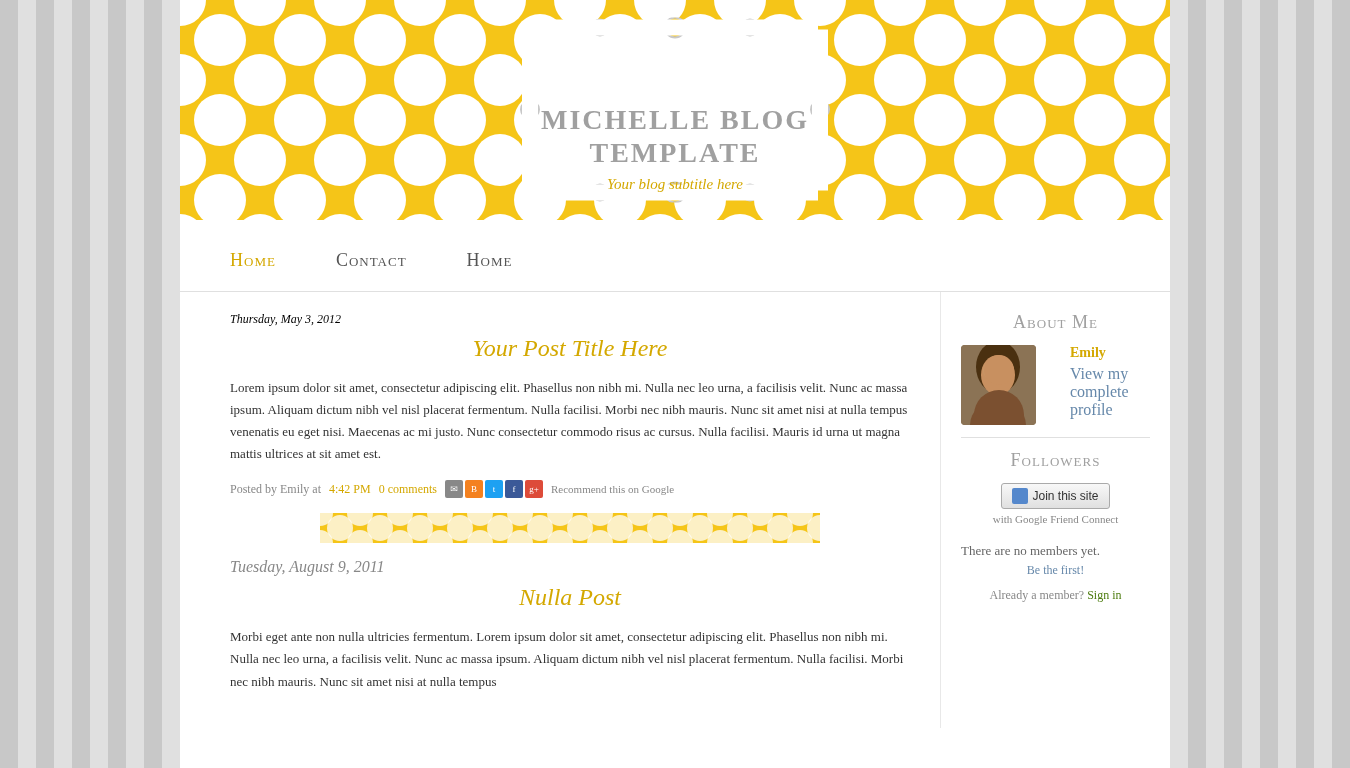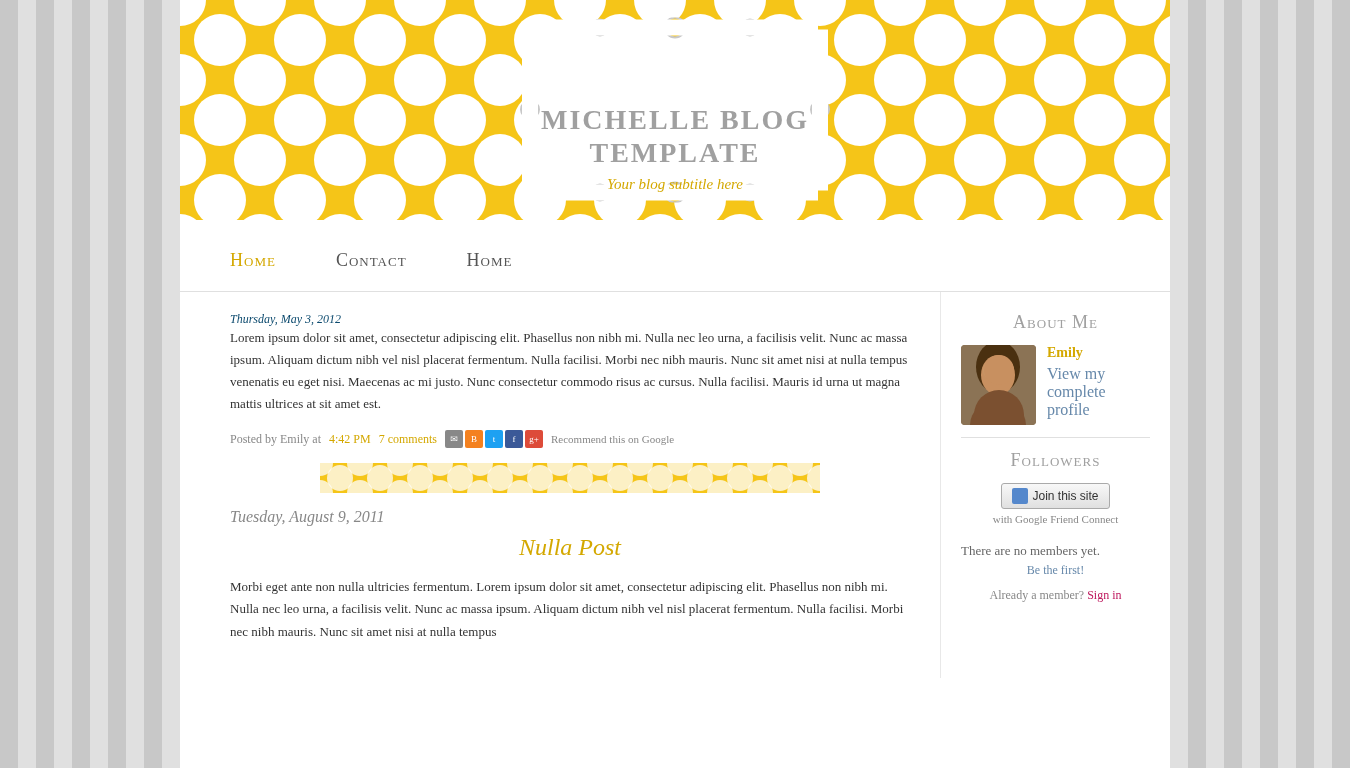--- a/index.html
+++ b/index.html
@@ -103,21 +103,22 @@
     .sidebar {
       width: 230px;
       flex-shrink: 0;
       padding: 20px 20px;
       border-left: 1px solid #e8e8e8;
     }
 
     
     .post-date {
       font-size: 12px;
-      color: #0c4a6e;
+      color: #000000;
+      margin-bottom: 8px;
       font-style: italic;
     }
 
     
     .post-title {
       font-size: 24px;
       color: #d4a800;
       font-style: italic;
       text-align: center;
       margin-bottom: 15px;
@@ -235,21 +236,21 @@
       transform: translateX(-50%);
       width: 50px;
       height: 35px;
       background: #7B5030;
       border-radius: 30px 30px 0 0;
     }
 
     .about-me-row {
       display: flex;
       align-items: flex-start;
-      gap: 1px;
+      gap: 24px;
       width: 100%;
       margin-bottom: 8px;
     }
 
     .about-me-text {
       flex: 1;
     }
 
     .emily-name {
       color: #d4a800;
@@ -320,21 +321,21 @@
     }
 
     .already-member {
       font-size: 12px;
       color: #888;
       margin-top: 10px;
       text-align: center;
     }
 
     .sign-in-link {
-      color: #be185d;
+      color: #4d7c0f;
       cursor: pointer;
     }
 
     .recommend-text {
       font-size: 11px;
       color: #888;
     }
   </style>
 </head>
 <body>
@@ -395,25 +396,26 @@
     <a class="nav-item">Contact</a>
     <a class="nav-item">Home</a>
   </nav>
 
   <div class="main-layout">
 
     <div class="content-area">
 
       <div>
         <div class="post-date">Thursday, May 3, 2012</div>
+        <div class="post-title">Your Post Title Here</div>
         <div class="post-body">Lorem ipsum dolor sit amet, consectetur adipiscing elit. Phasellus non nibh mi. Nulla nec leo urna, a facilisis velit. Nunc ac massa ipsum. Aliquam dictum nibh vel nisl placerat fermentum. Nulla facilisi. Morbi nec nibh mauris. Nunc sit amet nisi at nulla tempus venenatis eu eget nisi. Maecenas ac mi justo. Nunc consectetur commodo risus ac cursus. Nulla facilisi. Mauris id urna ut magna mattis ultrices at sit amet est.</div>
         <div class="post-footer">
           <span>Posted by Emily at</span>
           <a class="post-footer-link">4:42 PM</a>
-          <a class="post-footer-link">7 comments</a>
+          <a class="post-footer-link">0 comments</a>
           <div class="post-footer-icons">
             <span class="share-icon email">✉</span>
             <span class="share-icon blogger">B</span>
             <span class="share-icon twitter">t</span>
             <span class="share-icon fb">f</span>
             <span class="share-icon gplus">g+</span>
           </div>
           <span class="recommend-text">Recommend this on Google</span>
         </div>
       </div>

